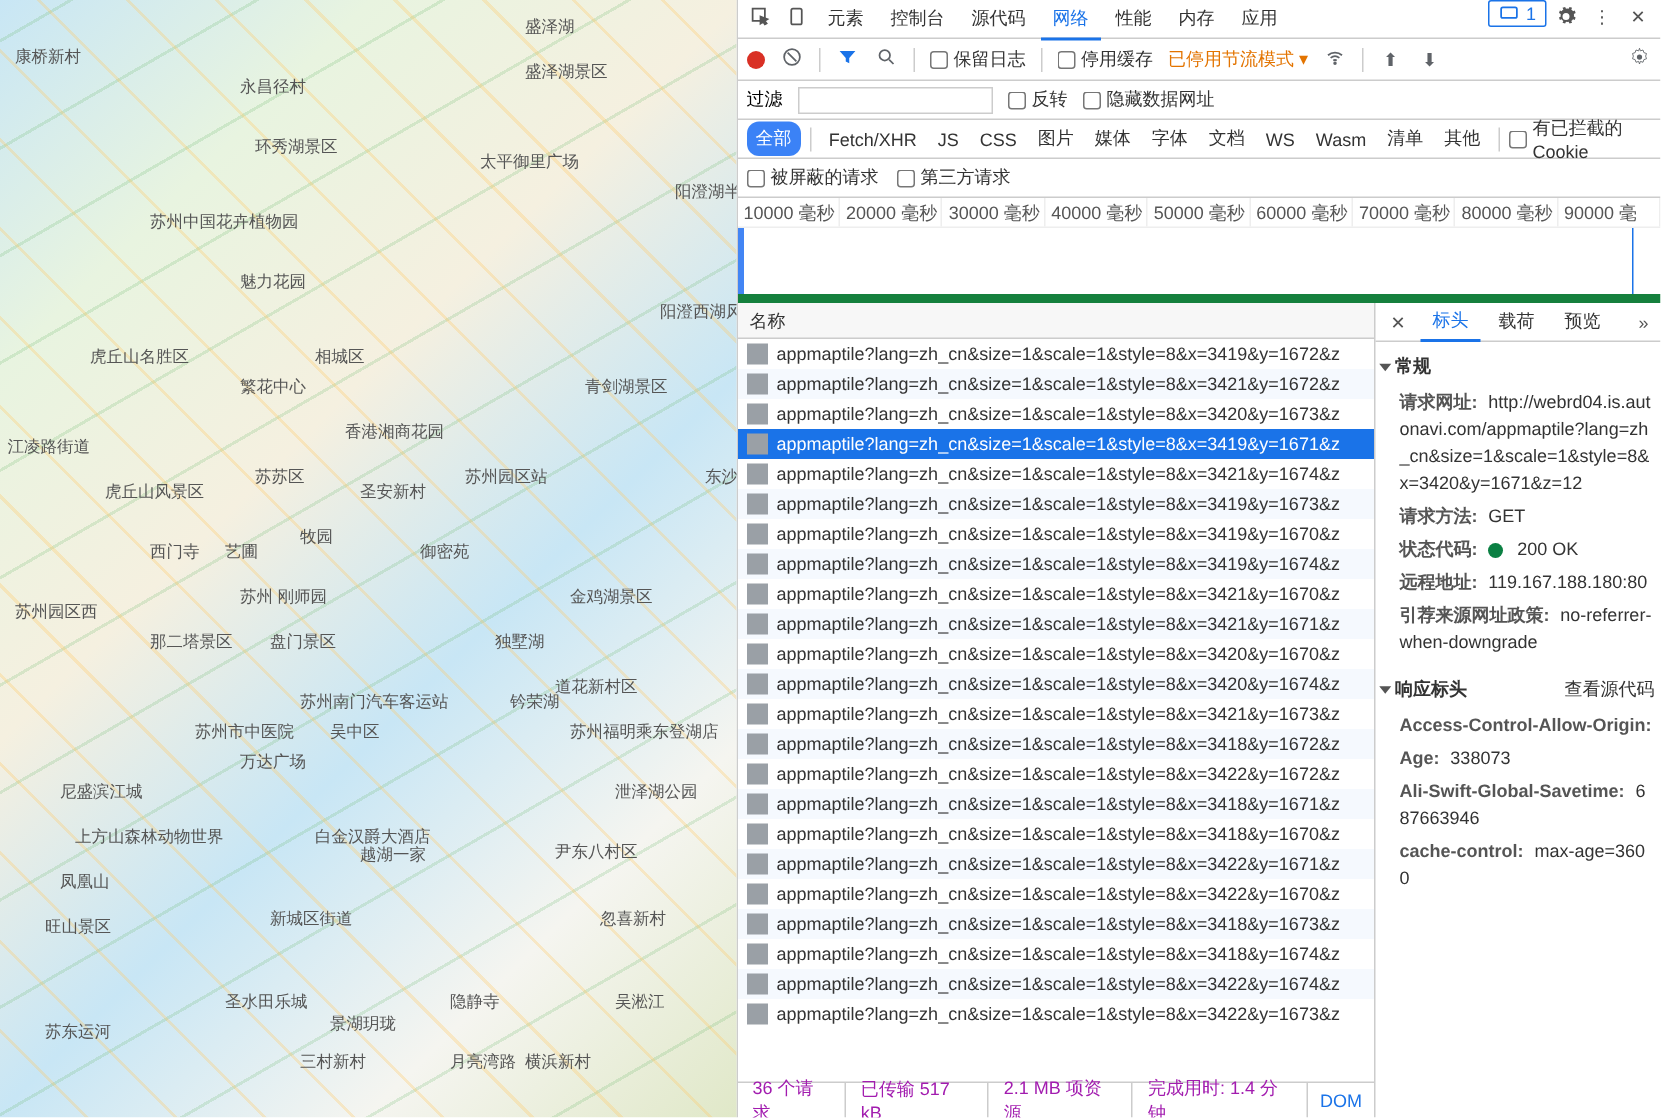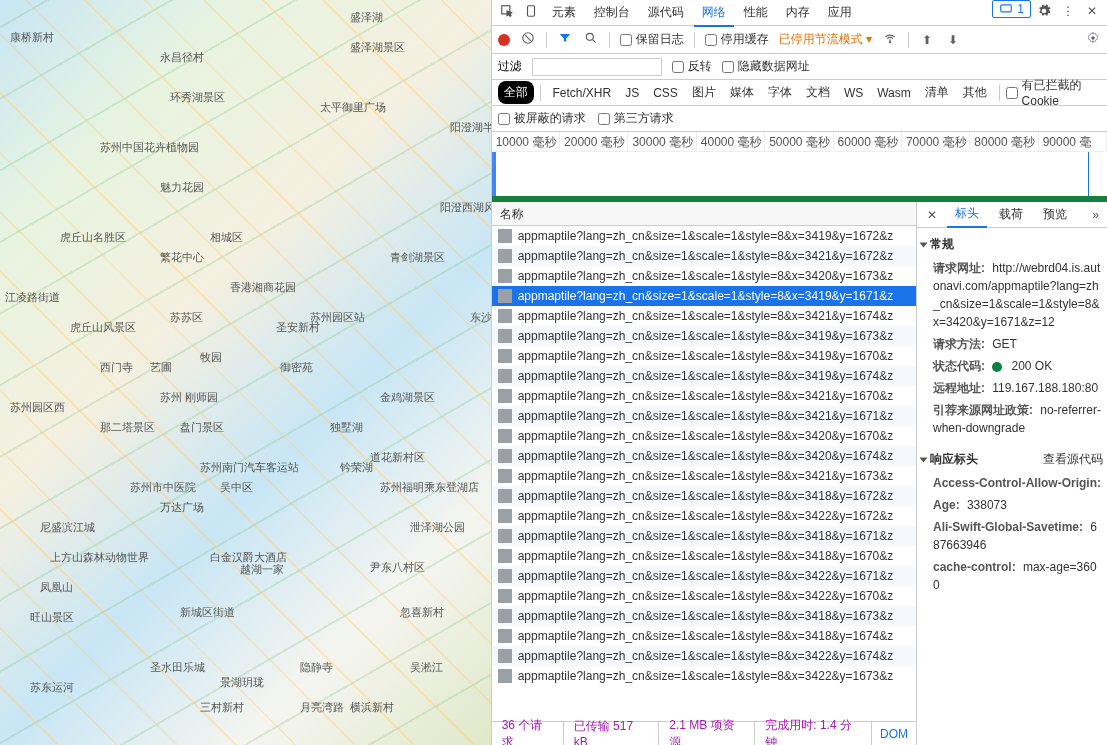--- a/index.html
+++ b/index.html
@@ -19,21 +19,21 @@
 .rec{width:12px;height:12px;border-radius:50%;background:#d93025}
 .tbicn{color:#5f6368;width:16px;text-align:center}
 .tbicn.blue{color:#1a73e8}
 .cbx{display:flex;align-items:center;gap:4px;color:#333}
 .cbx input{width:12px;height:12px}
 .throttle{color:#e37400}
 .filterbar{display:flex;align-items:center;height:26px;border-bottom:1px solid #ccc;padding:0 6px;gap:10px}
 .filterbar input[type=text]{border:1px solid #ccc;padding:1px 4px;width:130px;height:18px}
 .typerow{display:flex;align-items:center;height:26px;border-bottom:1px solid #ccc;padding:0 6px;gap:2px;flex-wrap:nowrap}
 .typebtn{padding:3px 6px;color:#333;border-radius:8px;cursor:pointer;white-space:nowrap}
-.typebtn.active{background:#000000;color:#fff}
+.typebtn.active{background:#3b82f6;color:#fff}
 .sep{width:1px;height:16px;background:#ccc;margin:0 4px}
 .blockrow{display:flex;align-items:center;height:26px;border-bottom:1px solid #ccc;padding:0 6px;gap:12px}
 .timeline{height:70px;border-bottom:6px solid #15803d;display:flex;flex-direction:column}
 .ticks{display:flex;height:20px;border-bottom:1px solid #eee}
 .tick{flex:1;border-right:1px solid #eee;padding:2px 4px;color:#555;white-space:nowrap;overflow:hidden}
 .tlbody{flex:1;position:relative}
 .marker{position:absolute;left:0;top:0;width:4px;height:100%;background:#4285f4}
 .endmark{position:absolute;right:18px;top:0;bottom:0;width:1px;background:#1a73e8}
 .main{flex:1;display:flex;min-height:0}
 .reqlist{flex:1;display:flex;flex-direction:column;border-right:1px solid #ccc;min-width:0}
@@ -82,21 +82,21 @@
       <span class="mlabel" style="left: 60px; top: 230px;">虎丘山名胜区</span>
       <span class="mlabel" style="left: 210px; top: 230px;">相城区</span>
       <span class="mlabel" style="left: 160px; top: 250px;">繁花中心</span>
       <span class="mlabel" style="left: 390px; top: 250px;">青剑湖景区</span>
       <span class="mlabel" style="left: 230px; top: 280px;">香港湘商花园</span>
       <span class="mlabel" style="left: 5px; top: 290px;">江凌路街道</span>
       <span class="mlabel" style="left: 70px; top: 320px;">虎丘山风景区</span>
       <span class="mlabel" style="left: 170px; top: 310px;">苏苏区</span>
       <span class="mlabel" style="left: 310px; top: 310px;">苏州园区站</span>
       <span class="mlabel" style="left: 470px; top: 310px;">东沙湖</span>
-      <span class="mlabel" style="left: 240px; top: 320px; margin-left: 36px;">圣安新村</span>
+      <span class="mlabel" style="left: 240px; top: 320px;">圣安新村</span>
       <span class="mlabel" style="left: 200px; top: 350px;">牧园</span>
       <span class="mlabel" style="left: 100px; top: 360px;">西门寺</span>
       <span class="mlabel" style="left: 150px; top: 360px;">艺圃</span>
       <span class="mlabel" style="left: 280px; top: 360px;">御密苑</span>
       <span class="mlabel" style="left: 10px; top: 400px;">苏州园区西</span>
       <span class="mlabel" style="left: 160px; top: 390px;">苏州 刚师园</span>
       <span class="mlabel" style="left: 380px; top: 390px;">金鸡湖景区</span>
       <span class="mlabel" style="left: 100px; top: 420px;">那二塔景区</span>
       <span class="mlabel" style="left: 180px; top: 420px;">盘门景区</span>
       <span class="mlabel" style="left: 330px; top: 420px;">独墅湖</span>

